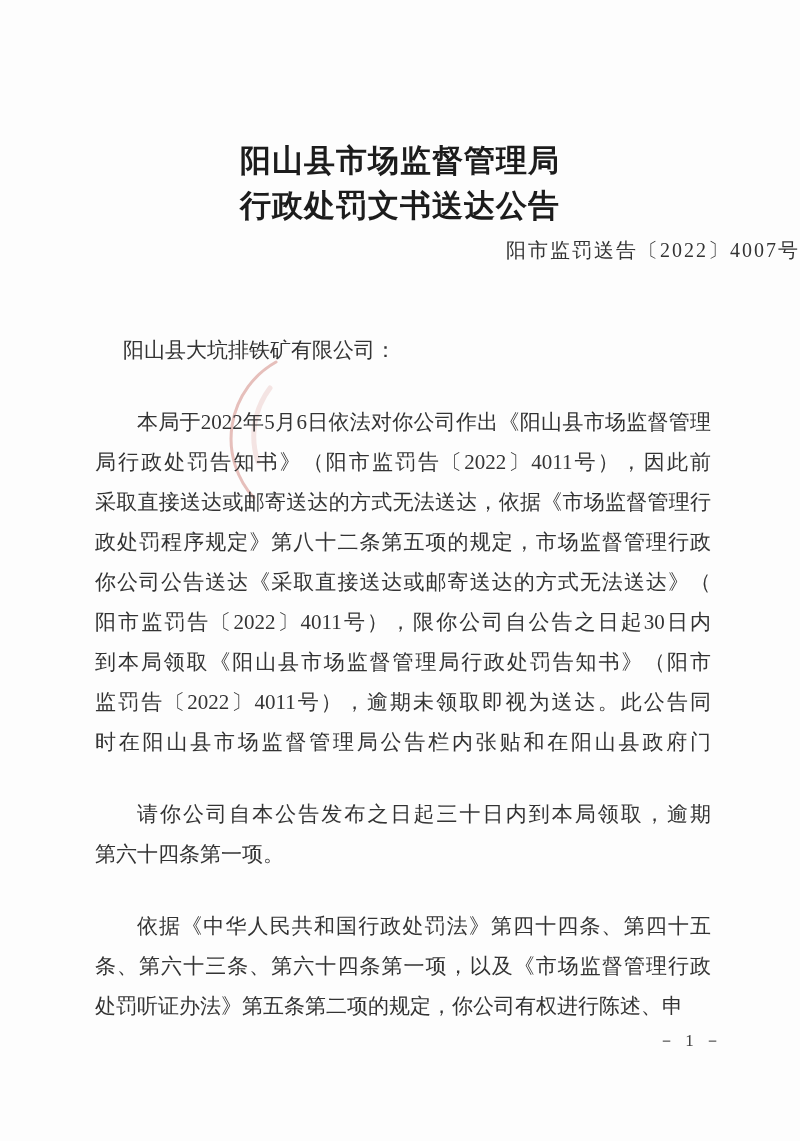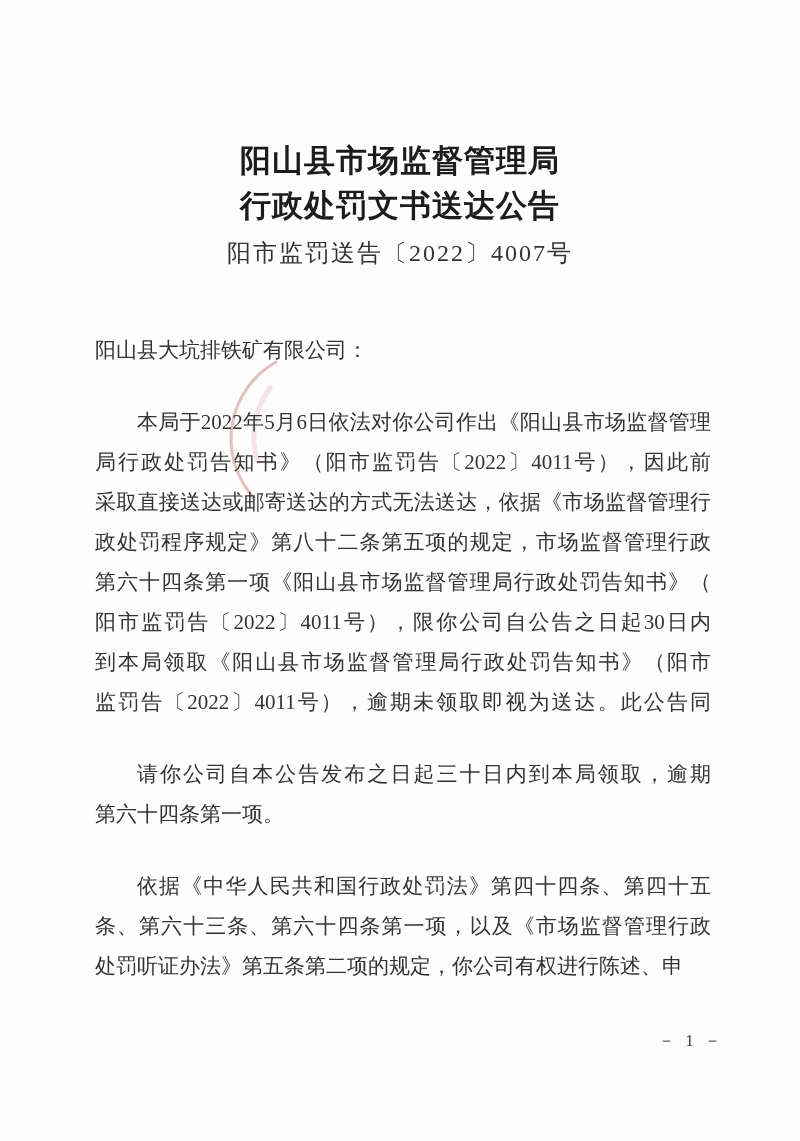--- a/index.html
+++ b/index.html
@@ -30,22 +30,22 @@
     line-height: 45px;
     letter-spacing: 1px;
     color: var(--title, #1c1c1c);
   }
   .doc-number {
     position: absolute;
     top: 237px;
     left: 0;
     width: 100%;
     z-index: 1;
-    text-align: center;
-    font-size: 24px;
+    text-align: right;
+    font-size: 20px;
     letter-spacing: 2px;
     color: var(--text, #333333);
   }
   .body-block {
     position: absolute;
     top: 330px;
     left: 95px;
     width: 616px;
     z-index: 1;
     font-size: 21px;
@@ -59,20 +59,21 @@
     overflow: visible;
   }
   .body-line.first { text-indent: 2em; margin-top: 32px; }
   .body-line.last {
     text-align: left;
     text-align-last: left;
   }
   .salutation {
     height: 40px;
     text-align: left;
+    margin-left: 28px;
   }
   .page-number {
     position: absolute;
     top: 1029px;
     left: 658px;
     z-index: 1;
     font-size: 17px;
     letter-spacing: 3px;
     color: #3d3d3d;
   }
@@ -94,24 +95,25 @@
 
   <div class="doc-number">阳市监罚送告〔2022〕4007号</div>
 
   <div class="body-block">
     <div class="body-line salutation last">阳山县大坑排铁矿有限公司：</div>
     <div>
         <div class="body-line first">本局于2022年5月6日依法对你公司作出《阳山县市场监督管理</div>
         <div class="body-line">局行政处罚告知书》（阳市监罚告〔2022〕4011号），因此前</div>
         <div class="body-line">采取直接送达或邮寄送达的方式无法送达，依据《市场监督管理行</div>
         <div class="body-line">政处罚程序规定》第八十二条第五项的规定，市场监督管理行政</div>
-        <div class="body-line">第六十四条第一项《阳山县市场监督管理局行政处罚告知书》（</div>
+        <div class="body-line">你公司公告送达《采取直接送达或邮寄送达的方式无法送达》（</div>
         <div class="body-line">阳市监罚告〔2022〕4011号），限你公司自公告之日起30日内</div>
         <div class="body-line">到本局领取《阳山县市场监督管理局行政处罚告知书》（阳市</div>
         <div class="body-line">监罚告〔2022〕4011号），逾期未领取即视为送达。此公告同</div>
+        <div class="body-line">时在阳山县市场监督管理局公告栏内张贴和在阳山县政府门</div>
         <div class="body-line first">请你公司自本公告发布之日起三十日内到本局领取，逾期</div>
         <div class="body-line last">第六十四条第一项。</div>
         <div class="body-line first">依据《中华人民共和国行政处罚法》第四十四条、第四十五</div>
         <div class="body-line">条、第六十三条、第六十四条第一项，以及《市场监督管理行政</div>
         <div class="body-line last">处罚听证办法》第五条第二项的规定，你公司有权进行陈述、申</div>
       </div>
   </div>
 
   <div class="page-number">－ 1 －</div>
 

